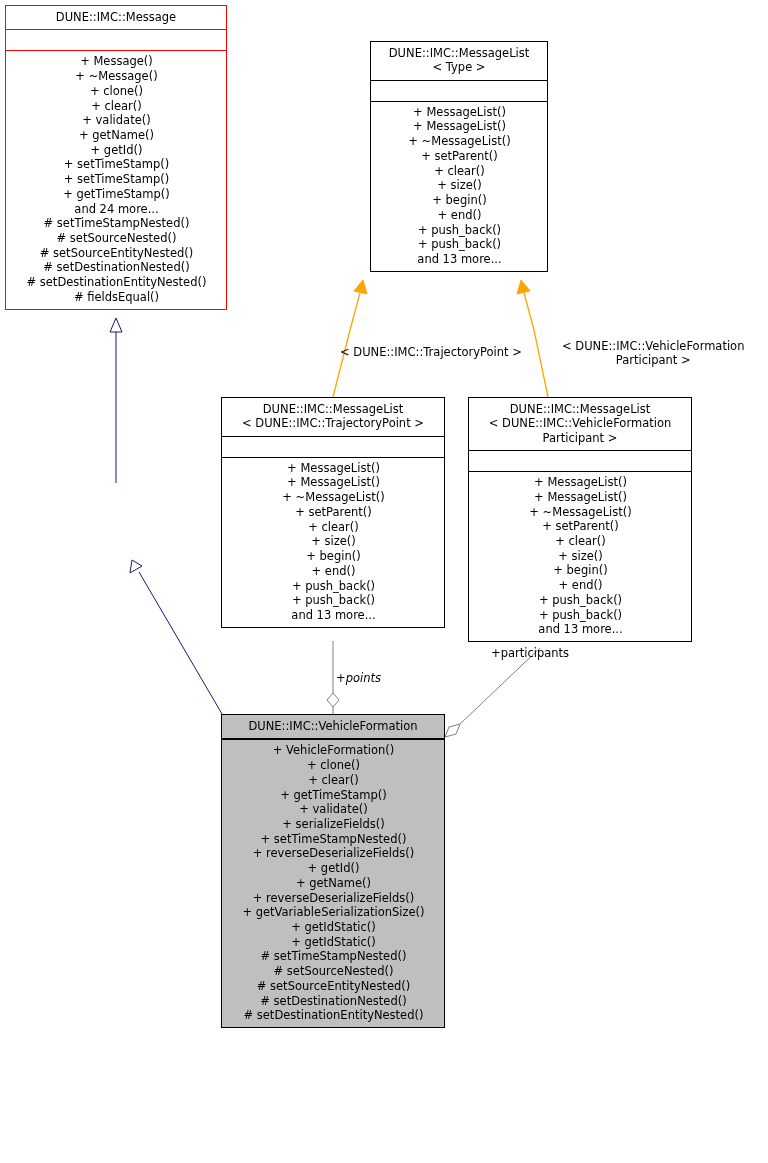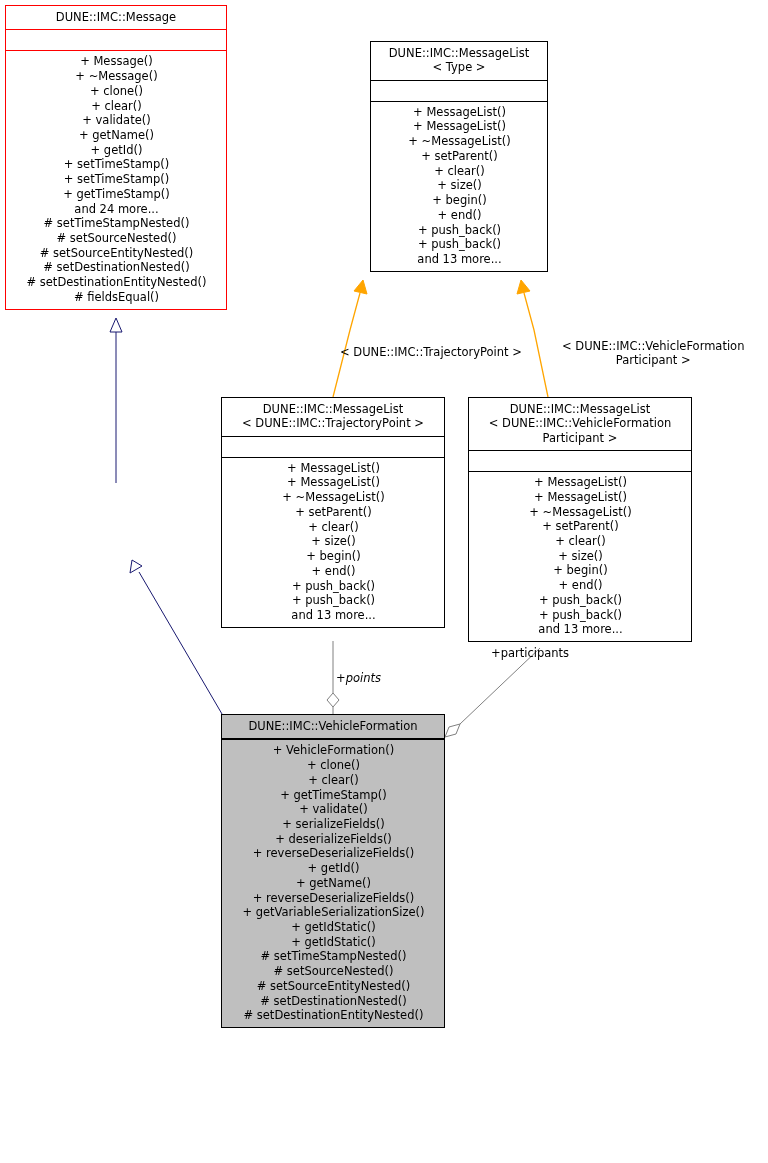--- a/index.html
+++ b/index.html
@@ -209,21 +209,21 @@
     <div class="title">DUNE::IMC::VehicleFormation</div>
     <div class="sep"></div>
     <div class="sep"></div>
     <div class="ops">
       <div>+ VehicleFormation()</div>
       <div>+ clone()</div>
       <div>+ clear()</div>
       <div>+ getTimeStamp()</div>
       <div>+ validate()</div>
       <div>+ serializeFields()</div>
-      <div>+ deserializeFields()</div>
+      <div>+ setTimeStampNested()</div>
       <div>+ reverseDeserializeFields()</div>
       <div>+ getId()</div>
       <div>+ getName()</div>
       <div>+ reverseDeserializeFields()</div>
       <div>+ getVariableSerializationSize()</div>
       <div>+ getIdStatic()</div>
       <div>+ getIdStatic()</div>
       <div># setTimeStampNested()</div>
       <div># setSourceNested()</div>
       <div># setSourceEntityNested()</div>

